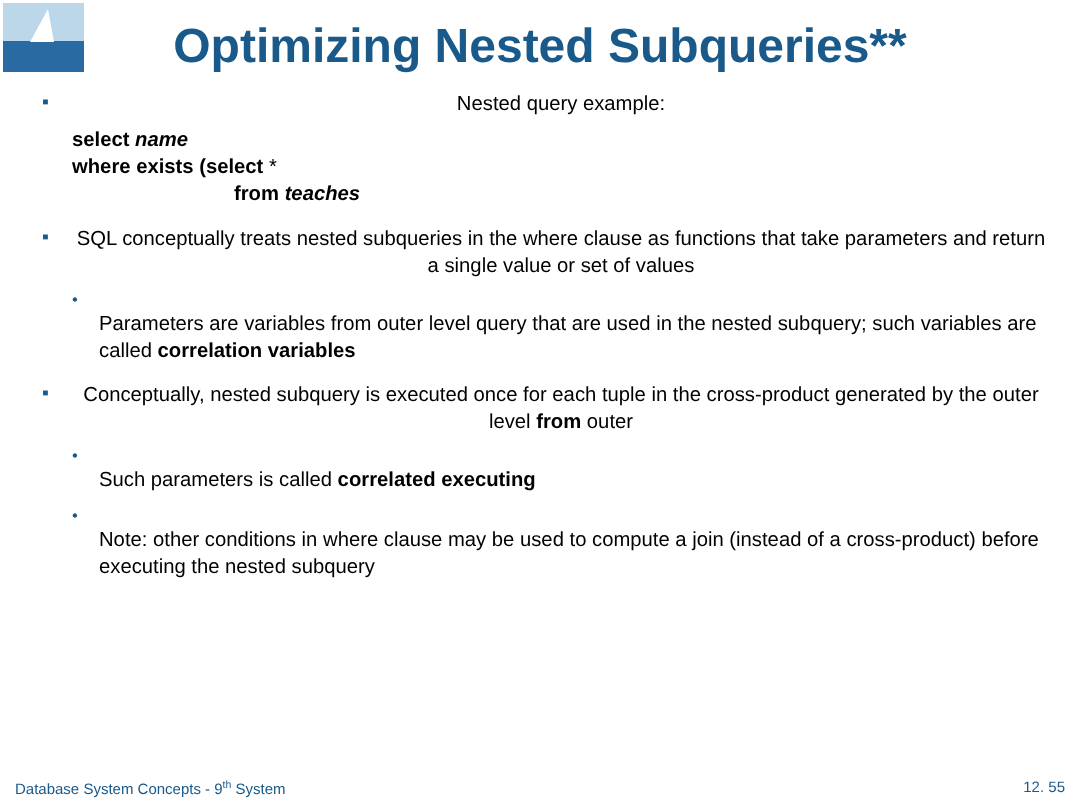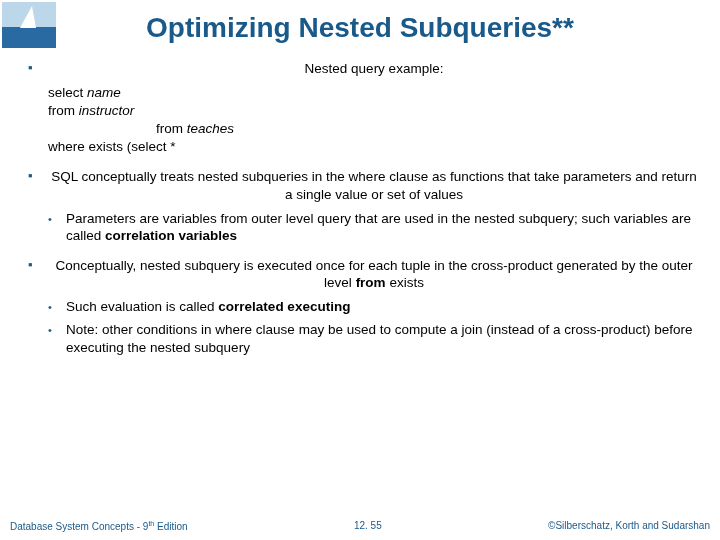--- a/index.html
+++ b/index.html
@@ -21,44 +21,44 @@
   .logo::before {
     content:"";
     position:absolute;
     left:18px; top:4px;
     border-left:12px solid transparent;
     border-right:4px solid transparent;
     border-bottom:22px solid #fff;
   }
   .title {
     text-align: center;
-    font-size: 28px;
+    font-size: 32px;
     font-weight: bold;
     color: #1a5a8a;
     margin-top: 12px;
     margin-bottom: 18px;
   }
   .content {
     position: absolute;
     top: 60px;
     left: 28px;
     right: 20px;
     font-size: 13.5px;
     color: #000;
     line-height: 1.3;
   }
   .b1 { display: flex; margin-bottom: 6px; }
   .b1 .m { color:#1a5a8a; font-size:13px; width:20px; flex:none; font-weight:bold; }
   .b1 .t { flex:1;text-align:center; }
   .b2 { display: flex; margin: 6px 0 6px 20px; }
   .b2 .m { color:#1a5a8a; width:18px; flex:none; font-size:11px; padding-top:2px;}
-  .b2 .t { flex:1; }
+  .b2 .t { flex:1;margin-top:16px; }
   .code { margin-left: 20px; margin-bottom: 12px; font-size:13.5px; line-height:1.35;}
-  .code b { font-weight:normal;text-align:right; }
-  .code i { font-style:italic; }
+  .code b { font-weight:bold;text-align:right; }
+  .code i { font-style:italic;font-weight:bold; }
   .footer {
     position: absolute;
     bottom: 8px; left: 10px; right: 10px;
     font-size: 10px;
     color: #1a5a8a;
     display:flex;
     justify-content: space-between;
   }
   .footer sup { font-size:7px; }
 </style>
@@ -71,49 +71,47 @@
 
 <div class="content">
 
   <div class="b1">
     <div class="m">▪</div>
     <div class="t">Nested query example:</div>
   </div>
 
   <div class="code">
     <div><b>select</b><i> name</i></div>
-    <div><b>from</b><i> instructor</i></div>
+    <div><b>where exists (select </b><span>*</span></div>
     <div style="padding-left:108px;"><b>from</b><i> teaches</i></div>
-    <div><b>where exists (select </b><span>*</span></div>
   </div>
 
   <div class="b1">
     <div class="m">▪</div>
     <div class="t">SQL conceptually treats nested subqueries in the where clause as        functions that take parameters and return a single value or set of values</div>
   </div>
 
   <div class="b2">
     <div class="m">•</div>
     <div class="t"><span>Parameters are variables from outer level query that are used in the  nested subquery; such variables are called </span><b>correlation variables</b></div>
   </div>
 
   <div class="b1" style="margin-top:12px;">
     <div class="m">▪</div>
-    <div class="t"><span>Conceptually, nested subquery is executed once for each tuple in the        cross-product generated by the outer level </span><b>from</b><span> exists</span></div>
+    <div class="t"><span>Conceptually, nested subquery is executed once for each tuple in the        cross-product generated by the outer level </span><b>from</b><span> outer</span></div>
   </div>
 
   <div class="b2">
     <div class="m">•</div>
-    <div class="t"><span>Such evaluation is called </span><b>correlated executing</b></div>
+    <div class="t"><span>Such parameters is called </span><b>correlated executing</b></div>
   </div>
 
   <div class="b2">
     <div class="m">•</div>
     <div class="t">Note: other conditions in where clause may be used to compute a join (instead of a cross-product) before executing the nested subquery</div>
   </div>
 
 </div>
 
 <div class="footer">
-  <div><span>Database System Concepts - 9</span><sup>th</sup><span> Edition</span></div>
+  <div><span>Database System Concepts - 9</span><sup>th</sup><span> System</span></div>
   <div>12. 55</div>
-  <div>©Silberschatz, Korth and Sudarshan</div>
 </div>
 
 </body></html>

